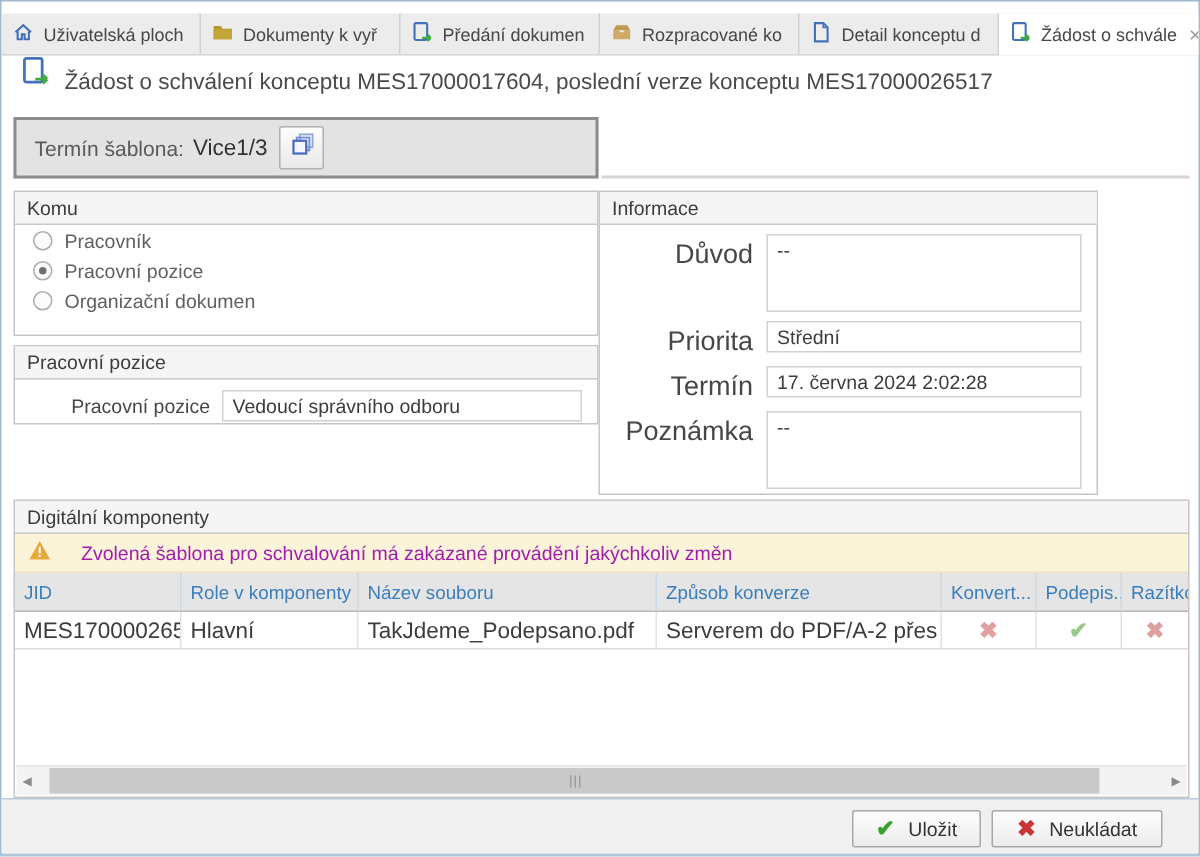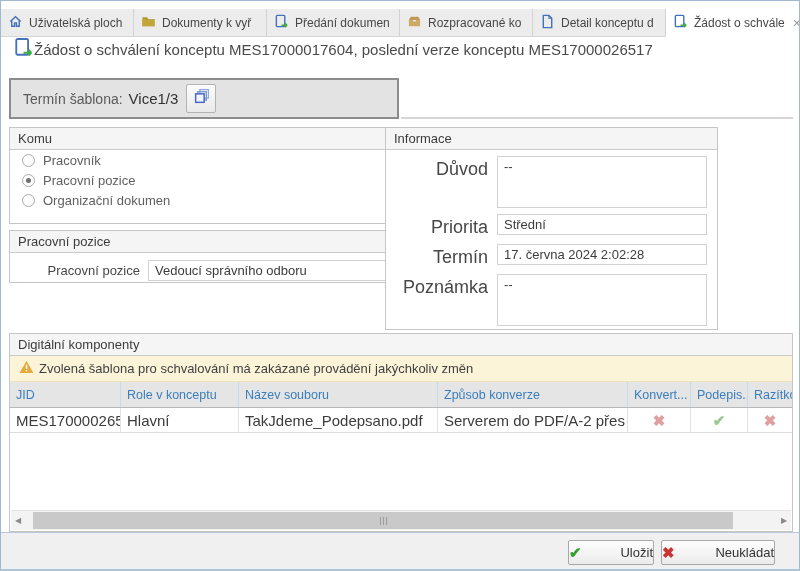--- a/index.html
+++ b/index.html
@@ -11,59 +11,59 @@
   
   .tabbar{position:absolute;top:8px;left:0;right:0;height:27px;display:flex;
     background:#ececec;border-bottom:1px solid #d6d6d6;z-index:5;}
   .tab{width:133px;box-sizing:border-box;display:flex;align-items:center;gap:6px;
     padding:0 7px;border-right:1px solid #d2d2d2;font-size:12px;color:#474747;
     white-space:nowrap;overflow:hidden;cursor:default;}
   .tab.active{background:#ffffff;flex:1;margin-bottom:-1px;border-right:none;}
   .tab svg{flex:0 0 auto;}
   .tab-close{margin-left:auto;color:#9a9a9a;font-size:14px;line-height:14px;padding:0 2px;}
   
-  .titlebar{position:absolute;top:36px;left:12px;right:8px;display:flex;align-items:center;}
+  .titlebar{position:absolute;top:36px;left:12px;right:8px;display:flex;align-items:flex-end;gap:9px;}
   .titlebar .title{font-size:15px;color:#4a4a4a;white-space:nowrap;overflow:hidden;}
   
   .template-bar{position:absolute;top:77px;left:8px;width:390px;height:41px;box-sizing:border-box;
     background:#e3e3e3;border:2px solid #8c8c8c;display:flex;align-items:center;padding-left:12px;}
   .template-bar .lbl{font-size:14px;color:#5a5a5a;}
   .template-bar .val{font-size:15px;color:#333;margin-left:6px;}
   .icon-btn{width:30px;height:29px;margin-left:8px;box-sizing:border-box;border:1px solid #b3b3b3;
     border-radius:2px;background:linear-gradient(#fdfdfd,#e9e9e9);display:flex;align-items:center;justify-content:center;cursor:pointer;}
   .template-strip{position:absolute;top:77px;left:400px;width:392px;height:41px;box-sizing:border-box;
     background:#fff;border-bottom:2px solid #d6d6d6;}
   
   .panel{position:absolute;box-sizing:border-box;border:1px solid #c6c6c6;background:#fff;}
   .panel-header{height:22px;box-sizing:border-box;background:#f5f5f5;border-bottom:1px solid #c9c9c9;
     display:flex;align-items:center;padding:0 8px;font-size:13px;color:#3c3c3c;}
   #panel-komu{top:126px;left:8px;width:390px;height:97px;}
   #panel-pozice{top:229px;left:8px;width:390px;height:53px;}
-  #panel-informace{top:126px;left:384px;width:333px;height:203px;}
+  #panel-informace{top:126px;left:398px;width:333px;height:203px;}
   #panel-komponenty{top:332px;left:8px;width:784px;height:199px;}
   
   .radio-row{display:flex;align-items:center;gap:8px;padding:3px 0 2px 12px;font-size:13px;color:#606060;}
   .radio{width:13px;height:13px;box-sizing:border-box;border-radius:50%;border:1px solid #ababab;
     background:#fcfcfc;position:relative;flex:0 0 auto;}
   .radio.selected::after{content:"";position:absolute;left:3px;top:3px;right:3px;bottom:3px;
     border-radius:50%;background:#6f6f6f;}
   
   .field-row{display:flex;align-items:center;margin-top:7px;}
   .field-row .flabel{width:130px;text-align:right;margin-right:8px;font-size:13px;color:#474747;flex:0 0 auto;}
   input.txt,textarea.txt{box-sizing:border-box;border:1px solid #d2d2d2;font-family:"Liberation Sans",sans-serif;
     font-size:13px;color:#3c3c3c;padding:2px 6px;background:#fff;outline:none;}
   #panel-pozice input.txt{width:240px;height:21px;}
   .info-row{display:flex;margin:6px 10px 0 0;}
   .info-row .flabel{width:102px;text-align:right;margin-right:9px;font-size:18px;color:#474747;
     flex:0 0 auto;padding-top:3px;}
   .info-row input.txt{flex:1;height:21px;}
   .info-row textarea.txt{flex:1;height:52px;resize:none;}
   
   .warning{height:26px;box-sizing:border-box;background:#fcf4d9;display:flex;align-items:center;
-    gap:5px;padding:0 9px;font-size:13px;color:#404040;border-bottom:1px solid #eee3c0;}
+    gap:20px;padding:0 9px;font-size:13px;color:#a21caf;border-bottom:1px solid #eee3c0;}
   
   .thead{display:flex;height:25px;border-bottom:1px solid #b8b8b8;background:#e5e5e5;}
   .th{box-sizing:border-box;display:flex;align-items:center;padding-left:6px;height:100%;
     border-right:1px solid #ccd9e6;font-size:12.5px;color:#3a7ebd;white-space:nowrap;overflow:hidden;}
   .trow{display:flex;height:24px;border-bottom:1px solid #dcdcdc;background:#fff;}
   .td{box-sizing:border-box;display:flex;align-items:center;padding-left:6px;height:100%;
     border-right:1px solid #e2e2e2;font-size:15px;color:#3c3c3c;white-space:nowrap;overflow:hidden;}
   .c0{width:111px;}.c1{width:118px;}.c2{width:199px;}.c3{width:190px;}
   .c4{width:63px;}.c5{width:57px;}.c6{flex:1;border-right:none;}
   .td.status{justify-content:center;padding-left:0;}
@@ -78,21 +78,21 @@
   .scroll-arrow{width:14px;display:flex;align-items:center;justify-content:center;
     color:#8a8a8a;font-size:8px;cursor:pointer;}
   .scroll-track{flex:1;position:relative;}
   .scroll-thumb{position:absolute;left:8px;top:1px;bottom:1px;width:700px;background:#c9c9c9;
     display:flex;align-items:center;justify-content:center;gap:2px;cursor:pointer;}
   .scroll-thumb i{display:block;width:1px;height:8px;background:#9d9d9d;}
   
   .footer{position:absolute;left:0;right:0;bottom:0;height:36px;background:#f0f0f0;
     border-top:1px solid #b7c9da;}
   .btn{position:absolute;top:7px;height:25px;box-sizing:border-box;display:flex;align-items:center;
-    justify-content:space-between;gap:9px;border:1px solid #a8a8a8;border-radius:2px;
+    justify-content:center;gap:9px;border:1px solid #a8a8a8;border-radius:2px;
     background:linear-gradient(#fefefe,#ebebeb);font-size:13px;color:#333;cursor:pointer;}
   #btn-save{right:145px;width:86px;}
   #btn-discard{right:24px;width:114px;}
   .btn .glyph.check{color:#35a12f;}
   .btn .glyph.cross{color:#c93434;}
 </style>
 </head>
 <body>
 
 <div class="window">
@@ -231,21 +231,21 @@
         <svg width="15" height="14" viewBox="0 0 16 15">
             <path d="M8 0.8 15.4 14H0.6z" fill="#e9a83c"></path>
             <rect x="7.25" y="5" width="1.5" height="4.6" fill="#fff"></rect>
             <rect x="7.25" y="10.7" width="1.5" height="1.5" fill="#fff"></rect>
           </svg>
       </span>
       <span>Zvolená šablona pro schvalování má zakázané provádění jakýchkoliv změn</span>
     </div>
     <div class="thead">
       <div class="th c0">JID</div>
-      <div class="th c1">Role v konceptu</div>
+      <div class="th c1">Role v komponenty</div>
       <div class="th c2">Název souboru</div>
       <div class="th c3">Způsob konverze</div>
       <div class="th c4">Konvert...</div>
       <div class="th c5">Podepis...</div>
       <div class="th c6">Razítko...</div>
     </div>
     <div class="trow">
       <div class="td c0">MES17000026518</div>
       <div class="td c1">Hlavní</div>
       <div class="td c2">TakJdeme_Podepsano.pdf</div>

